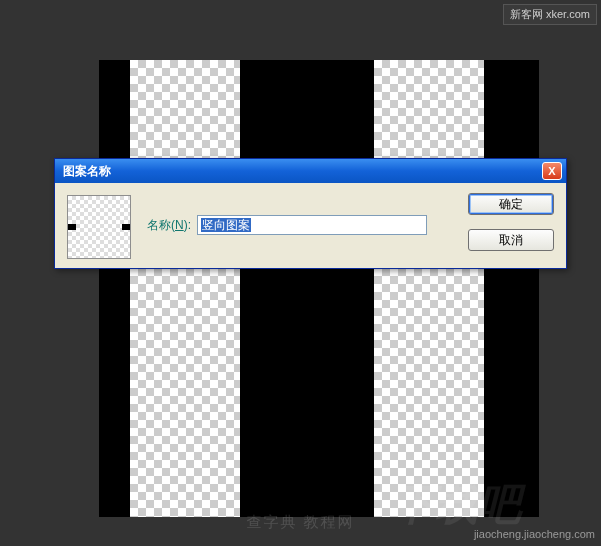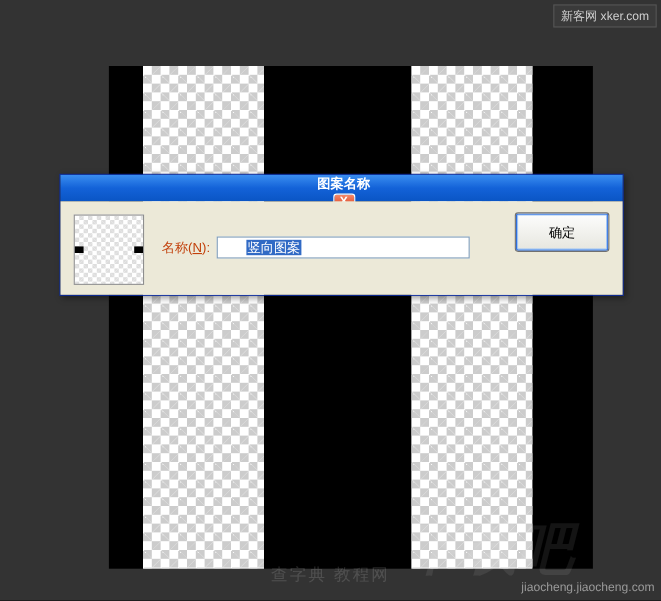--- a/index.html
+++ b/index.html
@@ -59,21 +59,20 @@
   .titlebar {
     height: 24px;
     background: linear-gradient(to bottom, #3a8ef0 0%, #1362d8 50%, #0a55c4 100%);
     display: flex;
     align-items: center;
     justify-content: space-between;
     padding: 0 4px 0 8px;
     color: #fff;
     font-size: 12px;
     font-weight: bold;
-    flex-direction: column;
   }
   .close-btn {
     width: 20px;
     height: 18px;
     background: linear-gradient(to bottom, #f48a6a, #d83a1a);
     border: 1px solid #fff;
     border-radius: 3px;
     display: flex;
     align-items: center;
     justify-content: center;
@@ -125,51 +124,50 @@
   }
   .preview-line::before { left: 0; }
   .preview-line::after { right: 0; }
   .form-row {
     display: flex;
     align-items: center;
     margin-left: 16px;
     margin-top: 22px;
   }
   .form-label {
-    color: #c2410c;
+    color: #0f766e;
     font-size: 12px;
     margin-right: 6px;
   }
   .form-label u { text-decoration: underline; }
   .text-input {
     width: 230px;
     height: 20px;
     border: 1px solid #7f9db9;
     background: #fff;
     font-size: 12px;
     padding: 1px 3px;
     outline: none;
   }
   .text-input .selected {
     background: #316ac5;
     color: #fff;
     padding: 0 1px;
-    margin-left: 23px;
   }
   .btn-col {
     position: absolute;
     right: 12px;
     top: 10px;
     display: flex;
     flex-direction: column;
     gap: 14px;
   }
   .win-btn {
     width: 86px;
-    height: 36px;
+    height: 22px;
     font-size: 12px;
     background: linear-gradient(to bottom, #fdfdfd, #e6e6de);
     border: 1px solid #707070;
     border-radius: 3px;
     cursor: pointer;
     color: #000;
     display:flex;
     align-items:center;
     justify-content:center;
   }
@@ -190,21 +188,21 @@
     transform: translateX(-50%);
     color: rgba(255,255,255,0.14);
     font-size: 15px;
     letter-spacing: 2px;
   }
   .bigwm {
     position: absolute;
     bottom: 12px;
     right: 80px;
     color: rgba(255,255,255,0.08);
-    font-size: 51px;
+    font-size: 43px;
     font-weight: bold;
     font-style: italic;
     text-align: right;
   }
 </style>
 </head>
 <body>
 
 <div class="topright-badge">新客网 xker.com</div>
 
@@ -223,19 +221,20 @@
   <div class="dialog-body">
     <div class="preview-box">
       <div class="preview-line"></div>
     </div>
     <div class="form-row">
       <span class="form-label"><span>名称(</span><u>N</u><span>):</span></span>
       <div class="text-input"><span class="selected">竖向图案</span></div>
     </div>
     <div class="btn-col">
       <div class="win-btn default">确定</div>
+      <div class="win-btn">取消</div>
     </div>
   </div>
 </div>
 
 <div class="bigwm">下载吧</div>
 <div class="bottomcenter">查字典 教程网</div>
 <div class="bottomright">jiaocheng.jiaocheng.com</div>
 
 </body></html>

